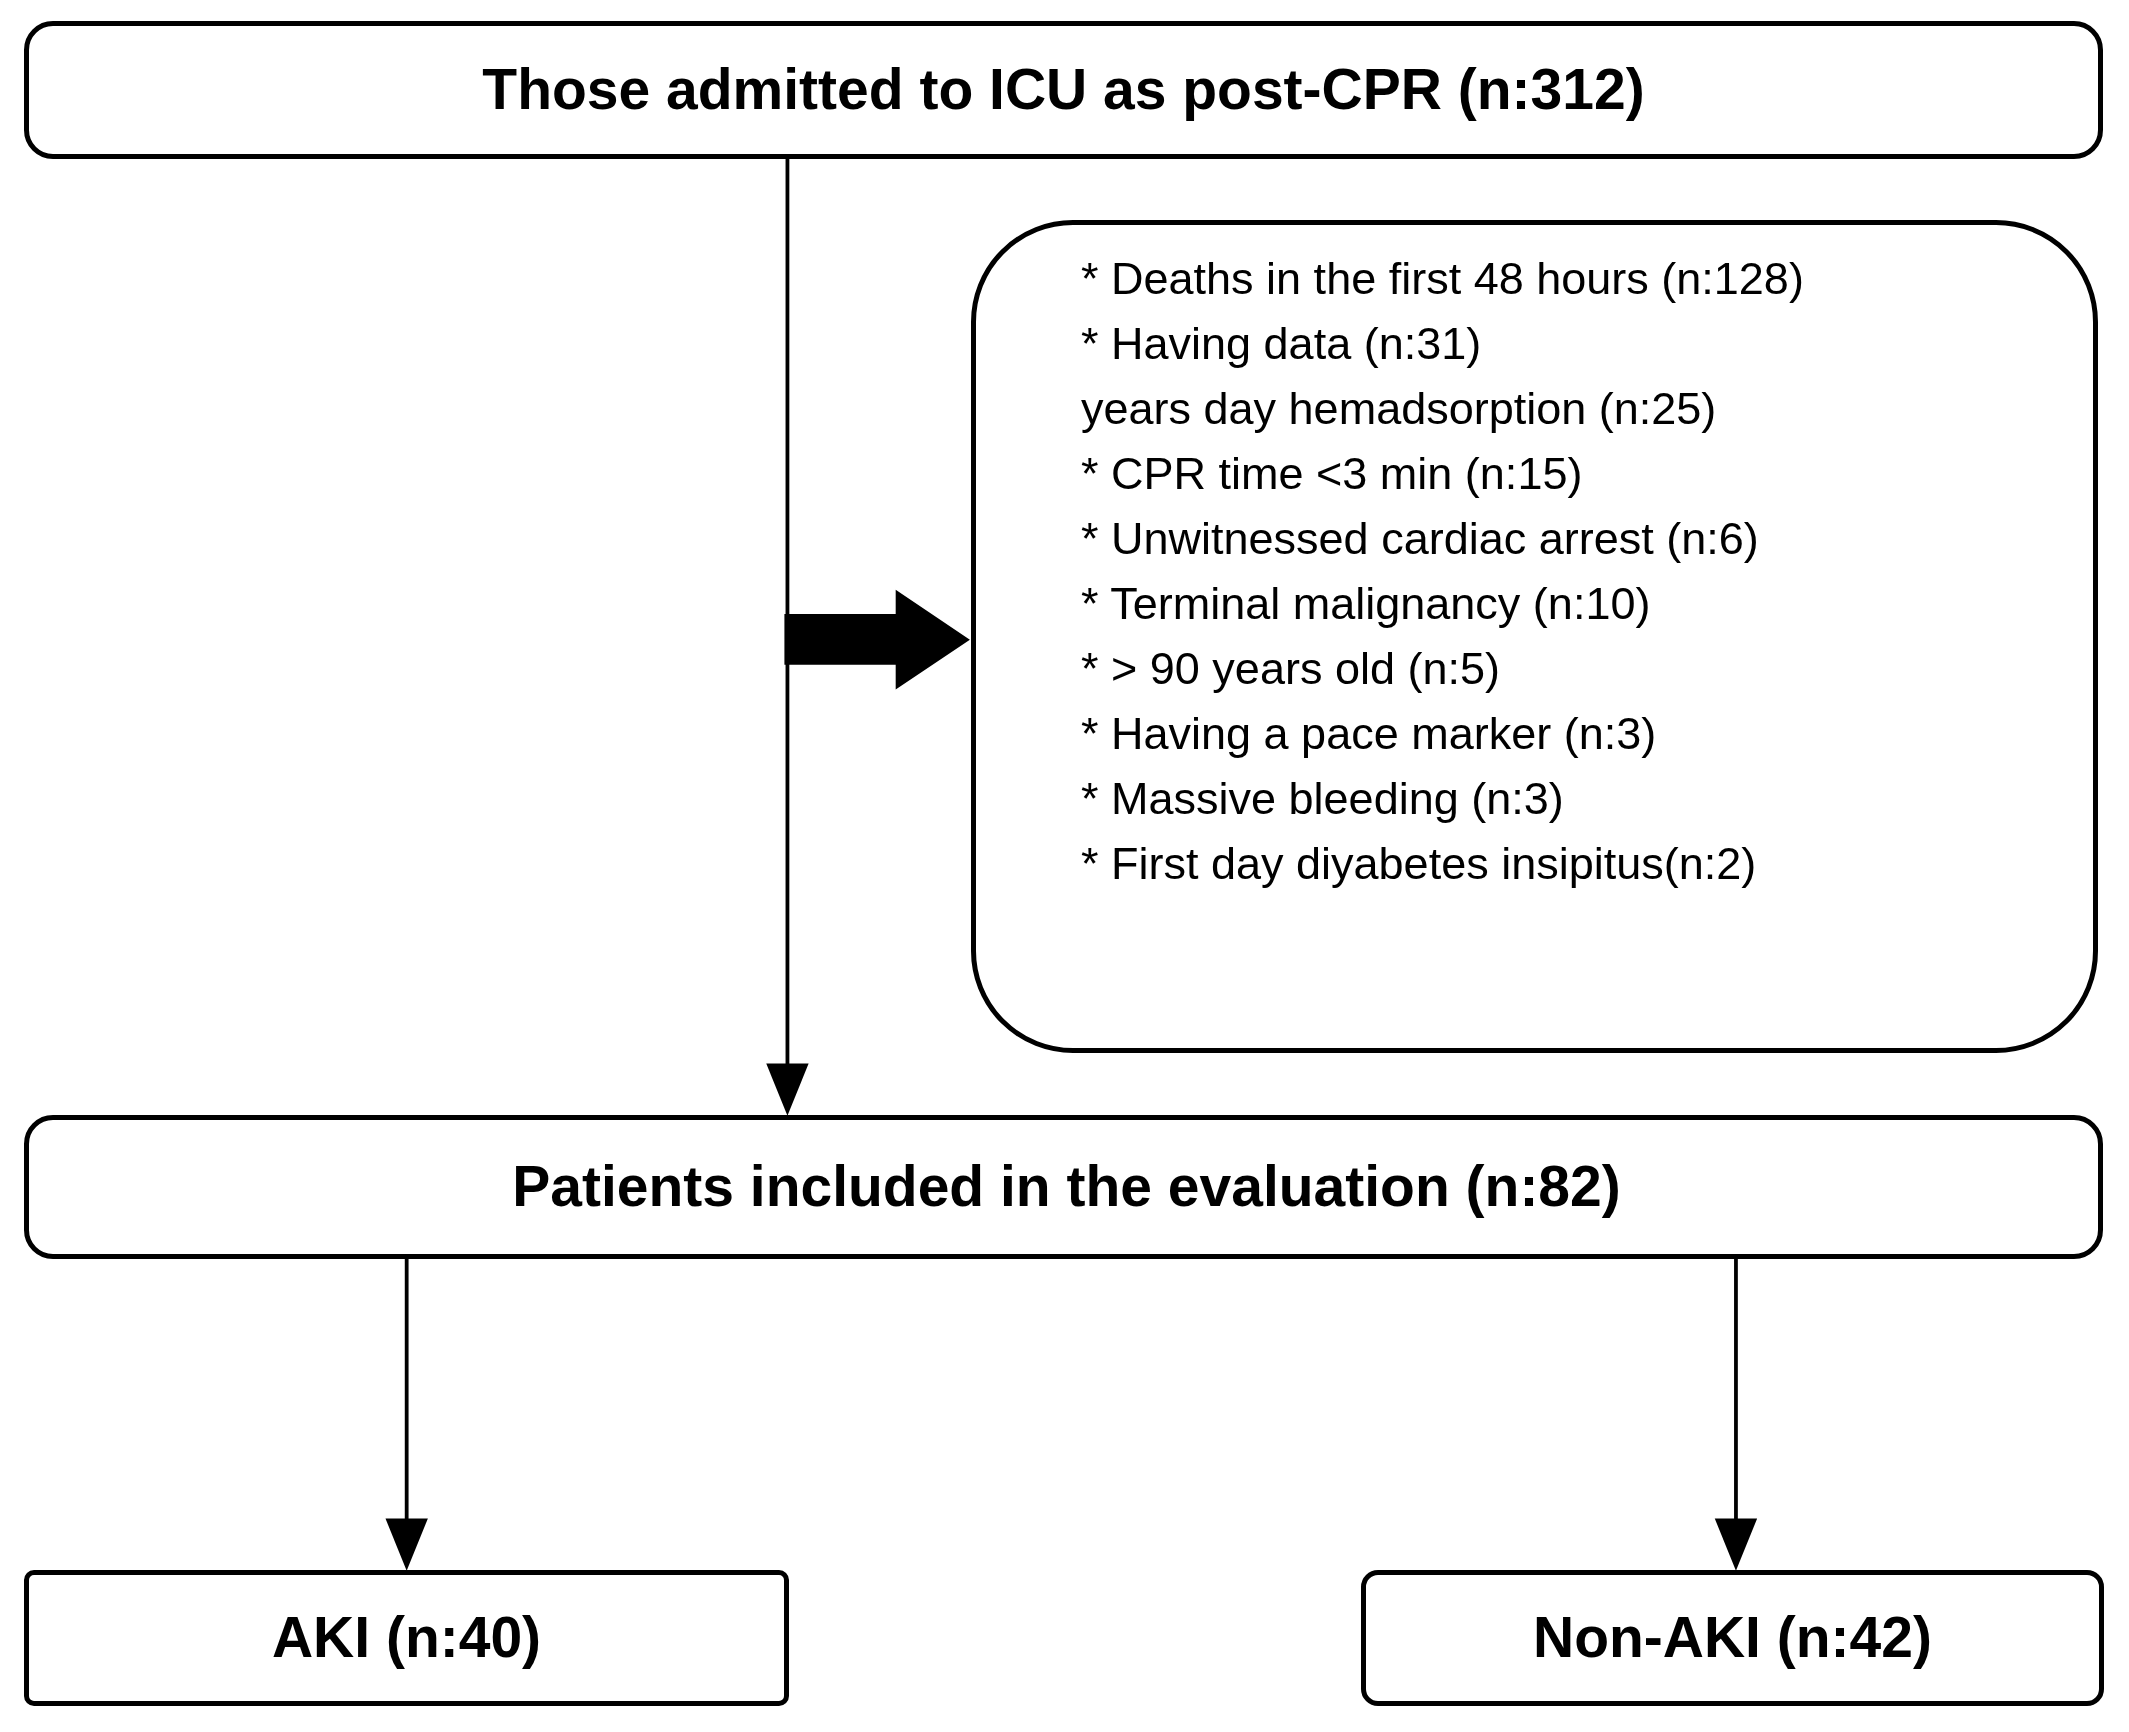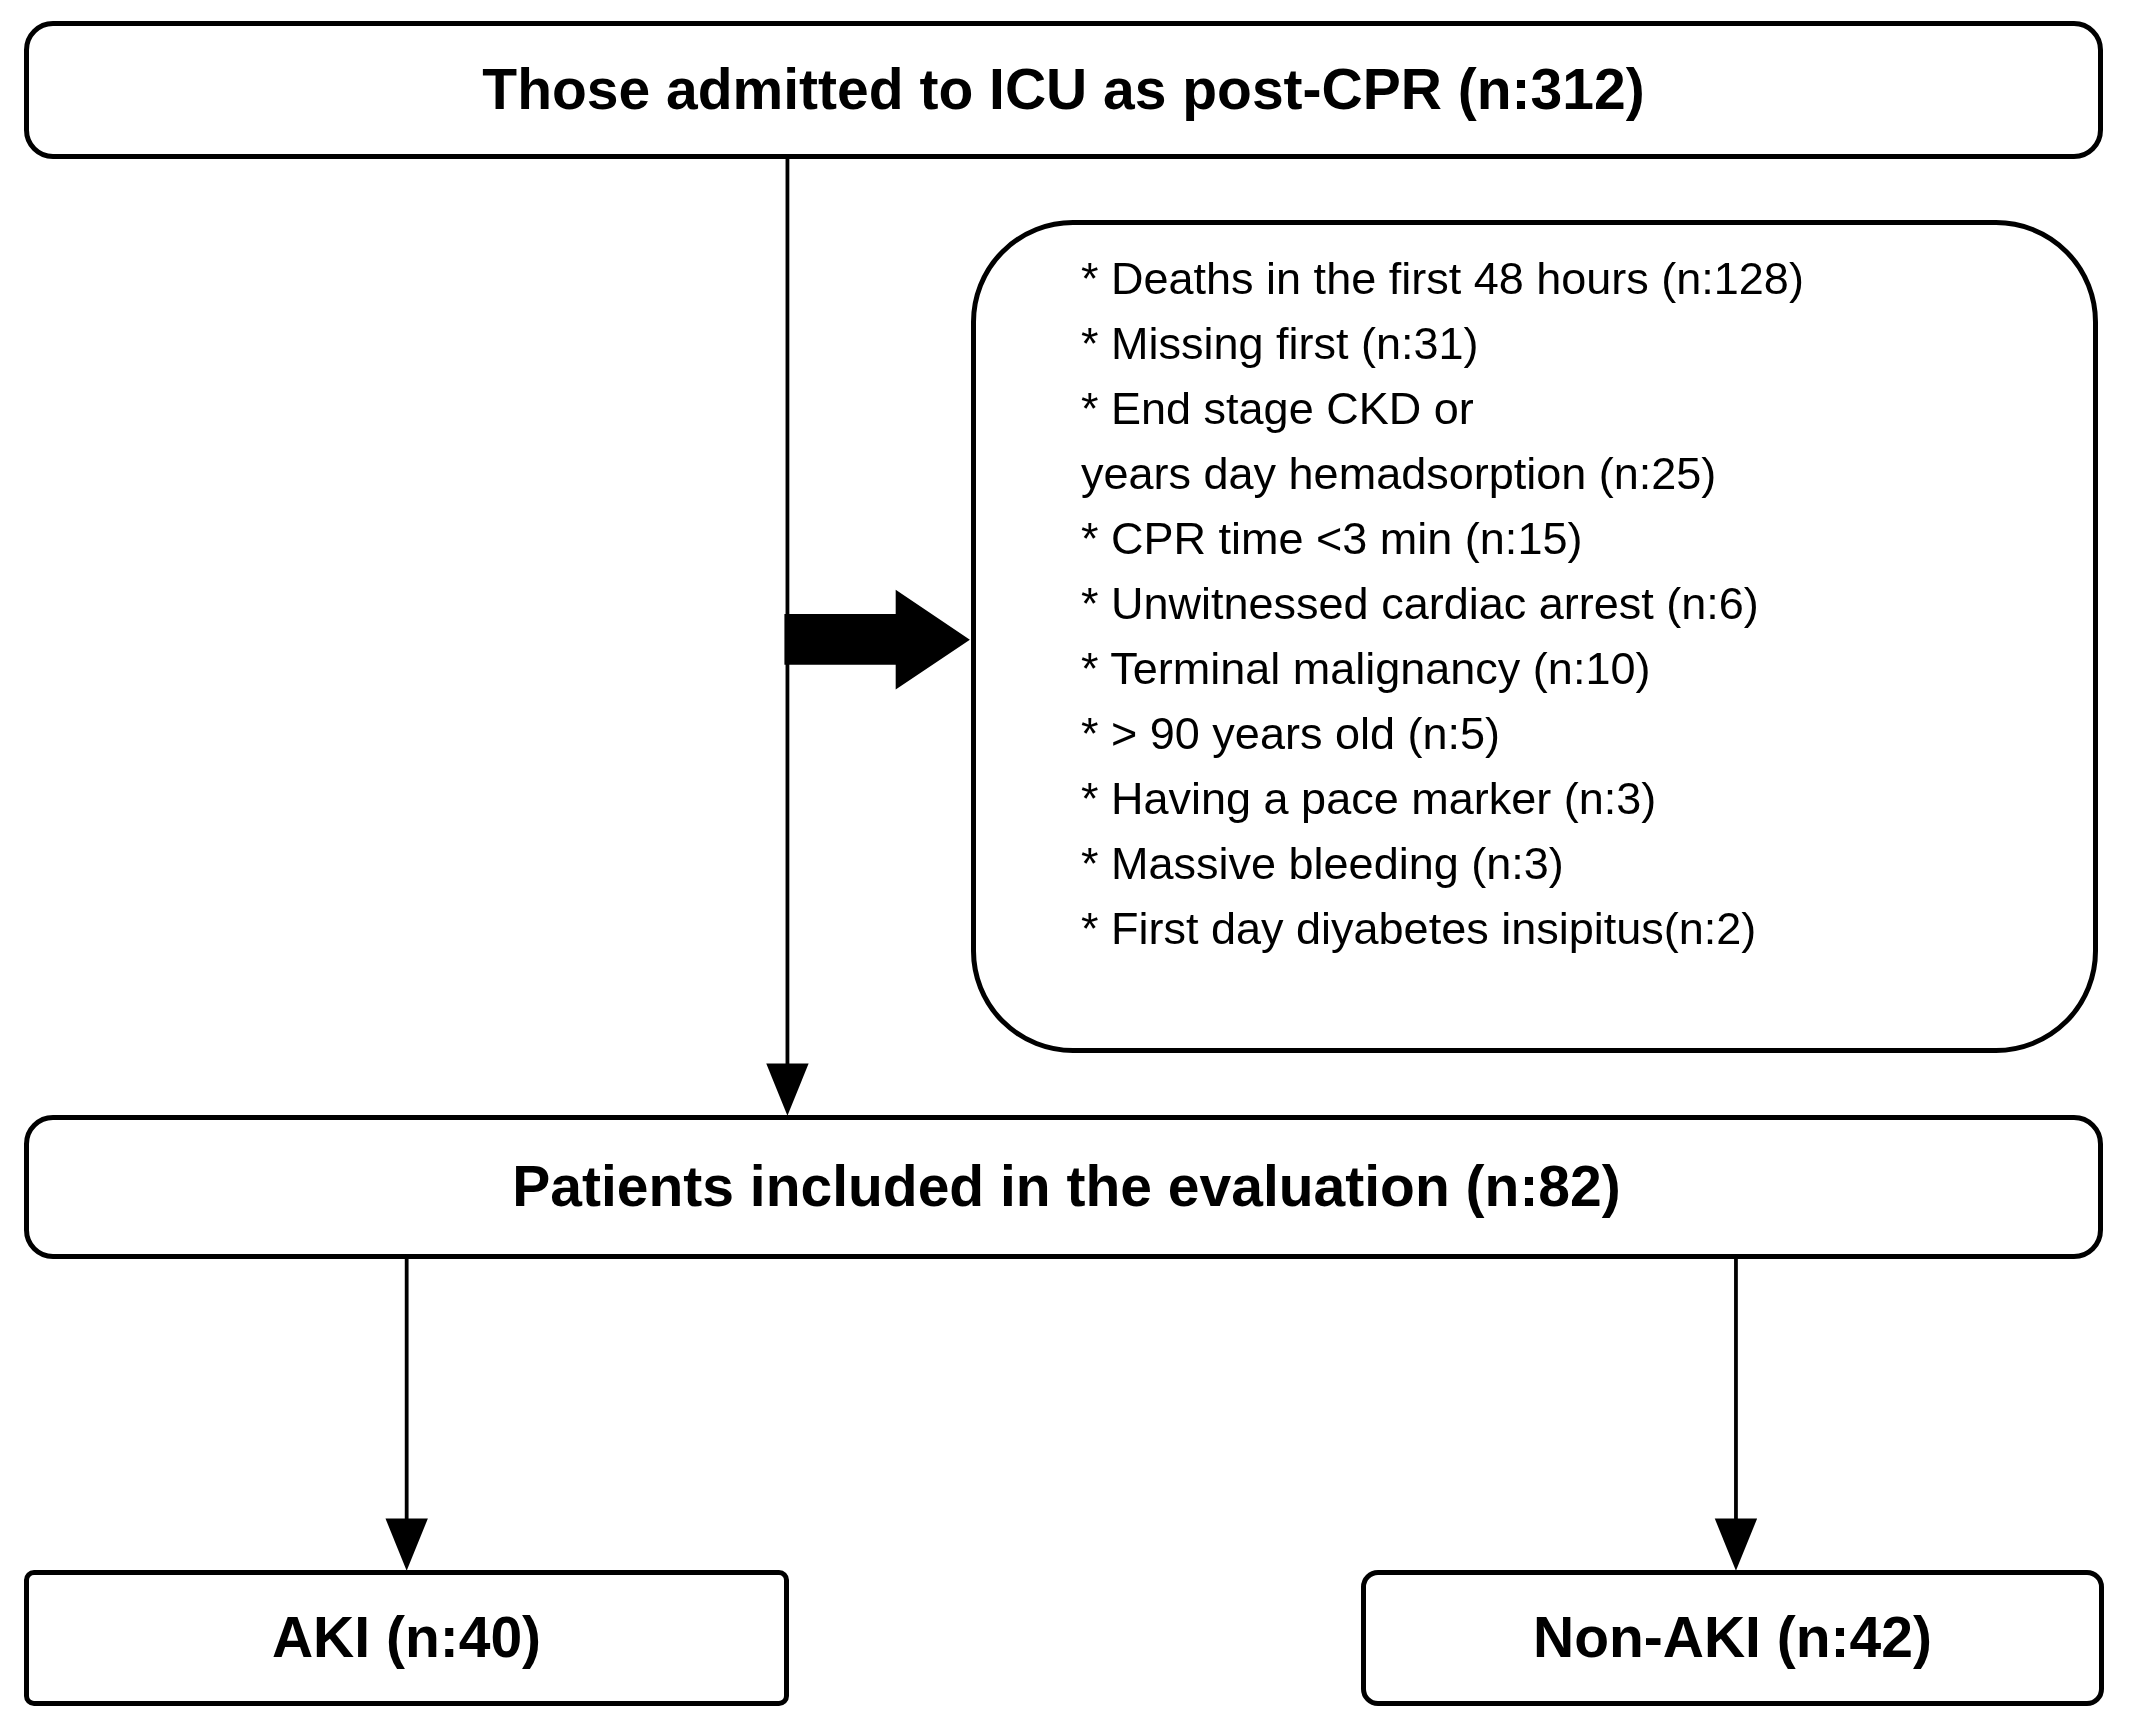--- a/index.html
+++ b/index.html
@@ -76,22 +76,21 @@
     <line x1="2293" y1="1660" x2="2293" y2="2008" stroke="#000000" stroke-width="5"></line>
     <polygon points="2293,2075 2265,2006 2321,2006" fill="#000000"></polygon>
   </svg>
 
   <div class="box box-top">
     <span class="heading">Those admitted to ICU as post-CPR (n:312)</span>
   </div>
 
   <div class="box box-excl">
     <div class="excl-line">* Deaths in the first 48 hours (n:128)</div>
-    <div class="excl-line">* Missing first (n:31)</div>
-    <div class="excl-line">* End stage CKD or</div>
+    <div class="excl-line">* Having data (n:31)</div>
     <div class="excl-line">years day hemadsorption (n:25)</div>
     <div class="excl-line">* CPR time &lt;3 min (n:15)</div>
     <div class="excl-line">* Unwitnessed cardiac arrest (n:6)</div>
     <div class="excl-line">* Terminal malignancy (n:10)</div>
     <div class="excl-line">* &gt; 90 years old (n:5)</div>
     <div class="excl-line">* Having a pace marker (n:3)</div>
     <div class="excl-line">* Massive bleeding (n:3)</div>
     <div class="excl-line">* First day diyabetes insipitus(n:2)</div>
   </div>
 

